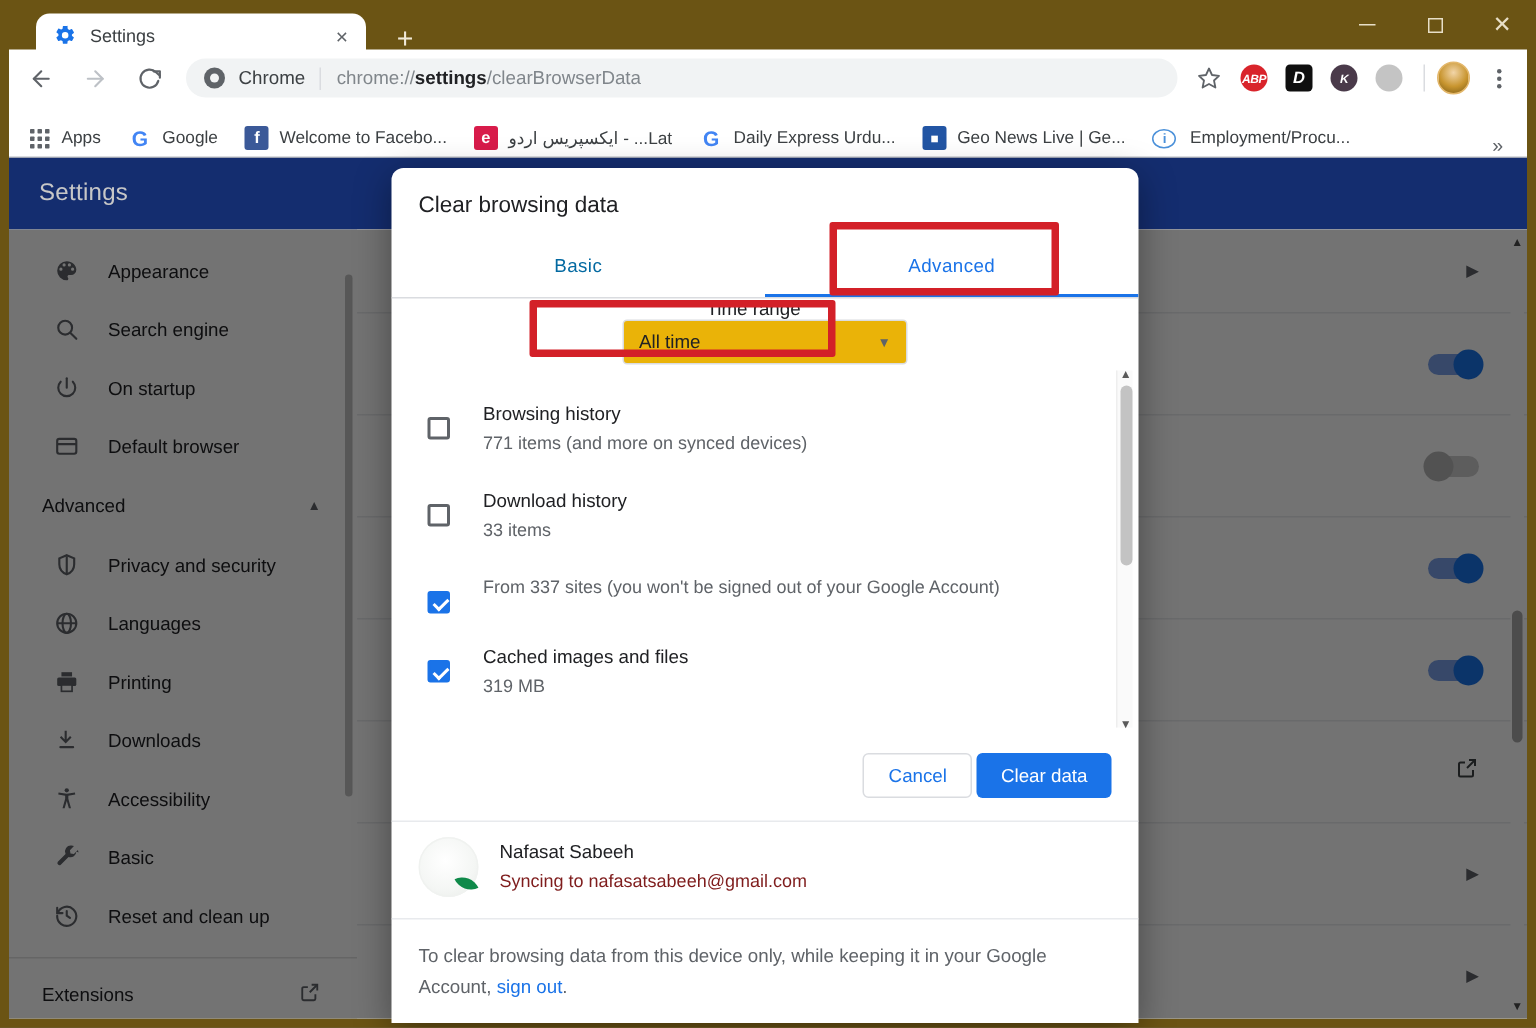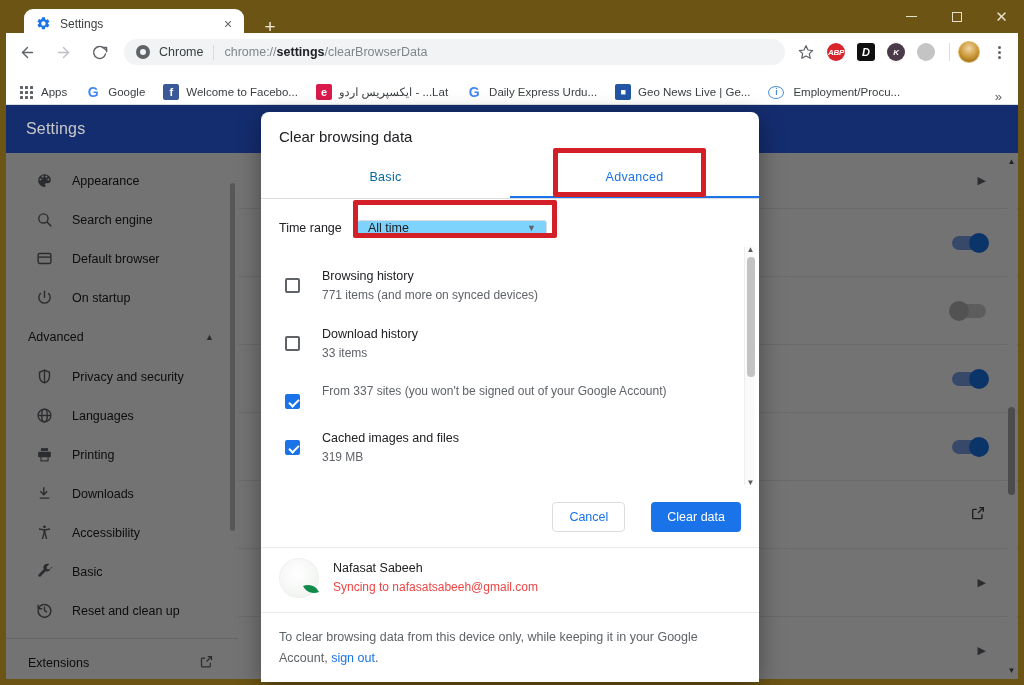--- a/index.html
+++ b/index.html
@@ -277,26 +277,26 @@
   }
   .dlg-tab.active { color: #1a73e8; font-weight: 500; }
   .dlg-tab-underline {
     position: absolute; bottom: 0; left: 249px; width: 249px; height: 2px;
     background: #1a73e8;
   }
   .dlg-scrollarea {
     position: relative; height: 290px; overflow: hidden;
   }
   .timerange-row {
-    display: flex; align-items: center; height: 58px; padding: 0 18px;
+    display: flex; align-items: center; height: 58px; padding: 0 18px; flex-direction: column;
   }
   .tr-label { font-size: 12.5px; color: #202124; width: 78px; }
   .tr-select {
-    width: 190px; height: 16px; border: 1px solid #dadce0; border-radius: 3px;
-    background: #7dd3fc; display: flex; align-items: center; padding: 0 10px;
+    width: 190px; height: 30px; border: 1px solid #dadce0; border-radius: 3px;
+    background: #eab308; display: flex; align-items: center; padding: 0 10px;
     font-size: 12.5px; color: #202124; cursor: pointer;
   }
   .tr-select .car { margin-left: auto; color: #5f6368; font-size: 9px; }
 
   .cb-list { padding: 0 18px; }
   .cb-row {
     display: flex; align-items: flex-start; padding: 9px 0 10px 0;
   }
   .cb-box {
     width: 15px; height: 15px; flex: 0 0 15px; margin: 12px 22px 0 6px;
@@ -322,21 +322,21 @@
     background: #c3c3c3; border-radius: 4px;
   }
   .dis-up, .dis-dn {
     position: absolute; left: 0; width: 11px; text-align: center;
     font-size: 8px; color: #5a5a5a;
   }
   .dis-up { top: -2px; } .dis-dn { bottom: -2px; }
 
   .dlg-actions {
     display: flex; justify-content: flex-end; align-items: center;
-    gap: 26px; padding: 12px 18px 14px 0; height: 58px;
+    gap: 3px; padding: 12px 18px 14px 0; height: 58px;
   }
   .btn-cancel {
     height: 30px; padding: 0 16px; border: 1px solid #dadce0; border-radius: 4px;
     background: #fff; color: #1a73e8; font-size: 12.5px; font-weight: 500;
     display: flex; align-items: center; cursor: pointer;
   }
   .btn-clear {
     height: 30px; padding: 0 16px; border-radius: 4px;
     background: #1a73e8; color: #fff; font-size: 12.5px; font-weight: 500;
     display: flex; align-items: center; cursor: pointer;
@@ -352,21 +352,21 @@
     box-shadow: inset 0 0 0 1px #f0f2f0;
   }
   .sync-av .leaf {
     position: absolute; right: 2px; bottom: 3px;
     width: 12px; height: 12px;
     background: #0f8a4a;
     border-radius: 0 100% 0 100%;
     transform: rotate(-25deg);
   }
   .sync-name { font-size: 12.5px; color: #202124; line-height: 19px; }
-  .sync-sub { font-size: 12px; color: #ef4444; line-height: 19px; }
+  .sync-sub { font-size: 12px; color: #7f1d1d; line-height: 19px; }
   .dlg-foot {
     padding: 14px 22px 0 18px; border-top: 1px solid #e8eaed;
     font-size: 12.5px; color: #5f6368; line-height: 21px;
   }
   .dlg-foot a { color: #1a73e8; text-decoration: none; cursor: pointer; }
 
   
   .anno {
     position: absolute; border: 5px solid #d32028; border-radius: 2px;
     pointer-events: none;
@@ -528,35 +528,35 @@
           <span class="nico">
             <svg width="17" height="17" viewBox="0 0 24 24" fill="none" stroke="currentColor" stroke-width="2">
                 <circle cx="10.5" cy="10.5" r="6.5"></circle>
                 <line x1="15.5" y1="15.5" x2="21" y2="21" stroke-linecap="round"></line>
               </svg>
           </span>
           <span>Search engine</span>
         </div>
         <div class="nav-item">
           <span class="nico">
+            <svg width="17" height="17" viewBox="0 0 24 24" fill="none" stroke="currentColor" stroke-width="2" stroke-linecap="round">
+                <path d="M12 3v9"></path>
+                <path d="M6.3 6.3a8 8 0 1 0 11.4 0"></path>
+              </svg>
+          </span>
+          <span>On startup</span>
+        </div>
+        <div class="nav-item">
+          <span class="nico">
             <svg width="17" height="17" viewBox="0 0 24 24" fill="none" stroke="currentColor" stroke-width="2">
                 <rect x="3" y="5" width="18" height="14" rx="2"></rect>
                 <line x1="3" y1="10" x2="21" y2="10"></line>
               </svg>
           </span>
           <span>Default browser</span>
-        </div>
-        <div class="nav-item">
-          <span class="nico">
-            <svg width="17" height="17" viewBox="0 0 24 24" fill="none" stroke="currentColor" stroke-width="2" stroke-linecap="round">
-                <path d="M12 3v9"></path>
-                <path d="M6.3 6.3a8 8 0 1 0 11.4 0"></path>
-              </svg>
-          </span>
-          <span>On startup</span>
         </div>
 
         <div class="nav-group">
           <span>Advanced</span>
           <span class="caret">▲</span>
         </div>
 
         <div class="nav-item">
           <span class="nico">
             <svg width="17" height="17" viewBox="0 0 24 24" fill="none" stroke="currentColor" stroke-width="2">

